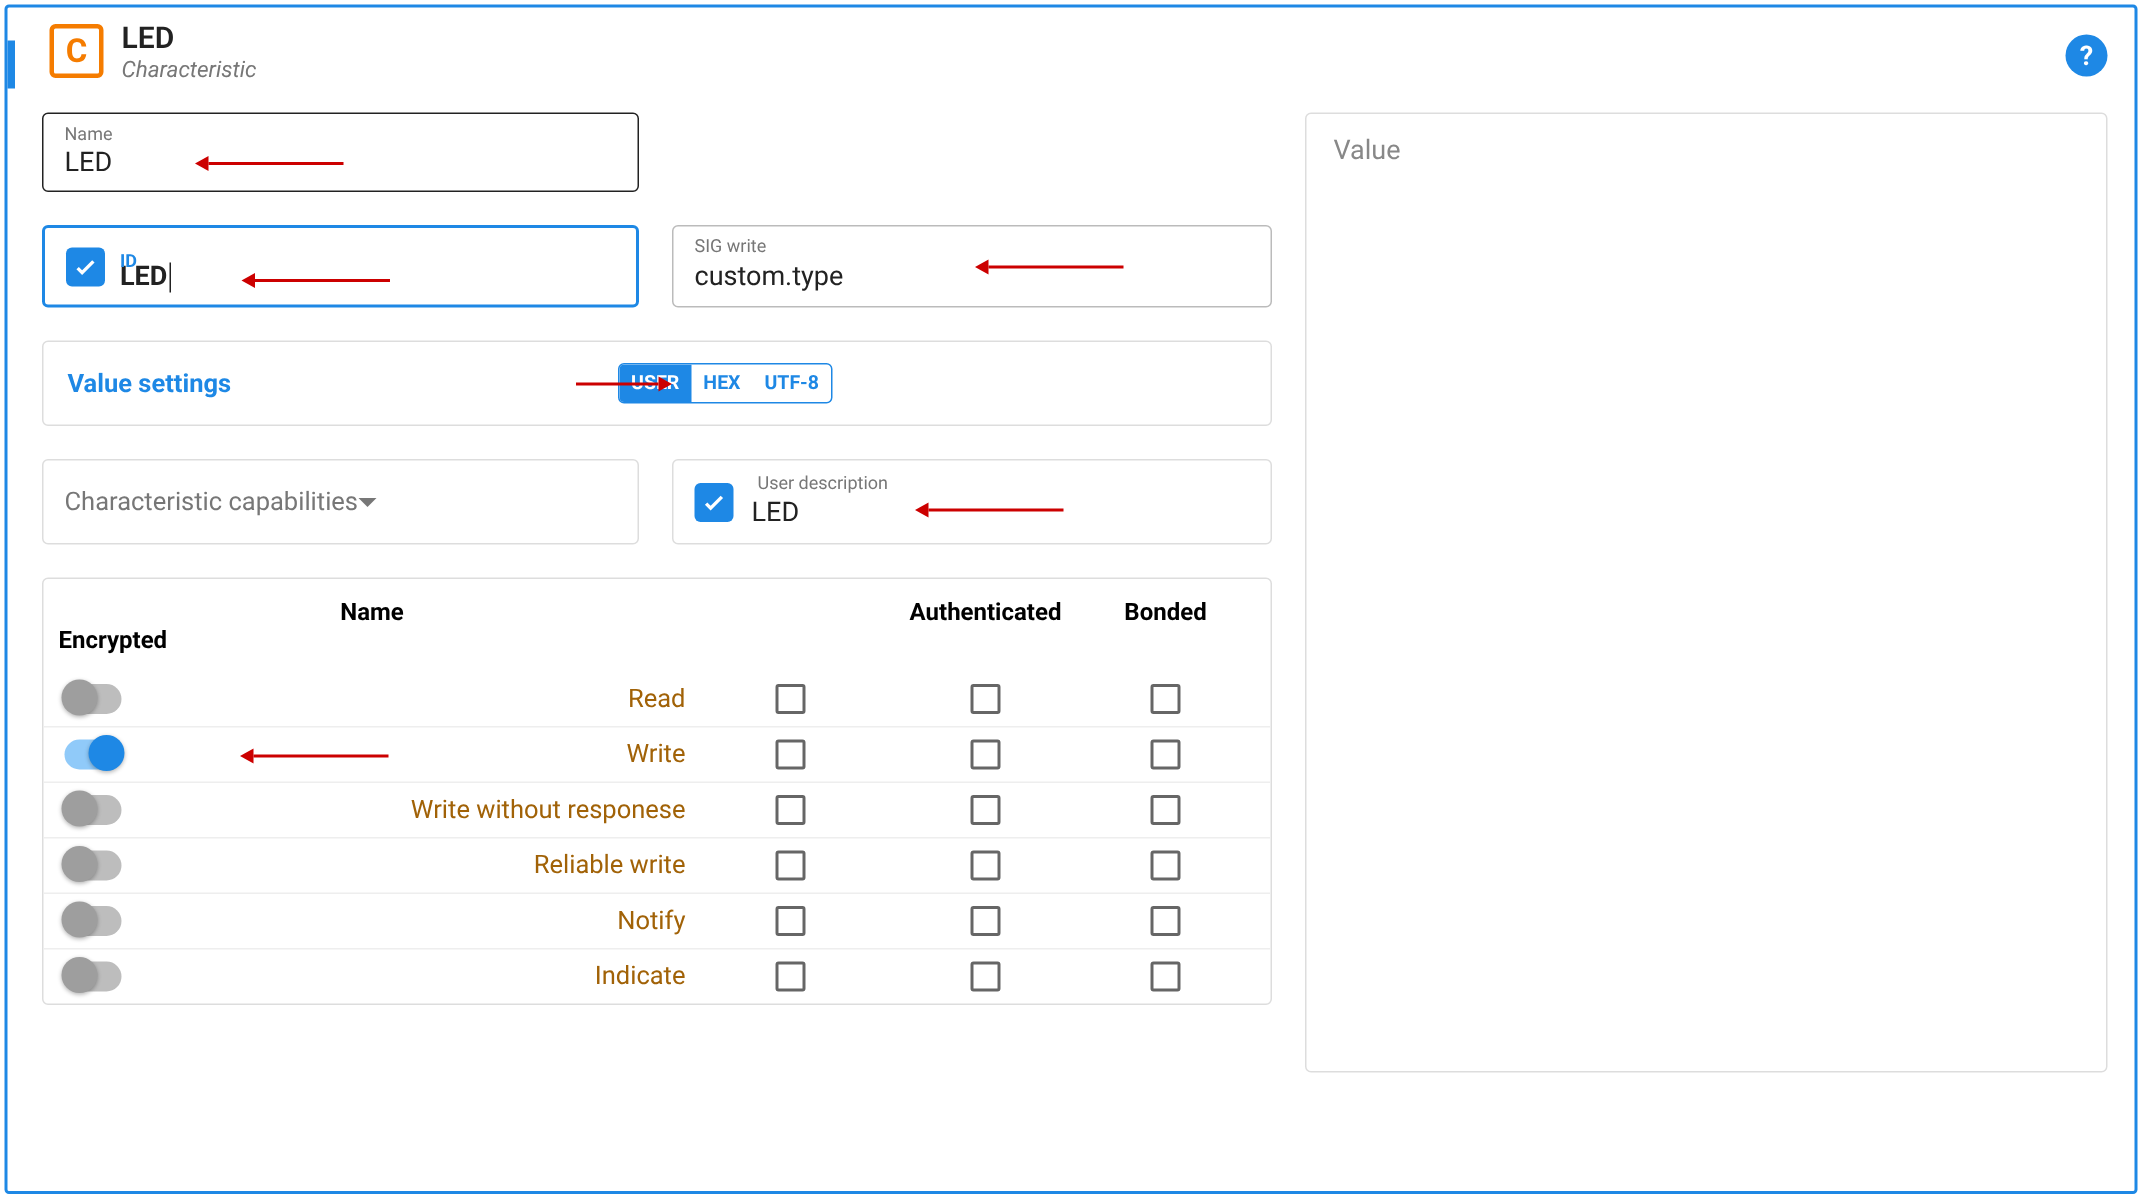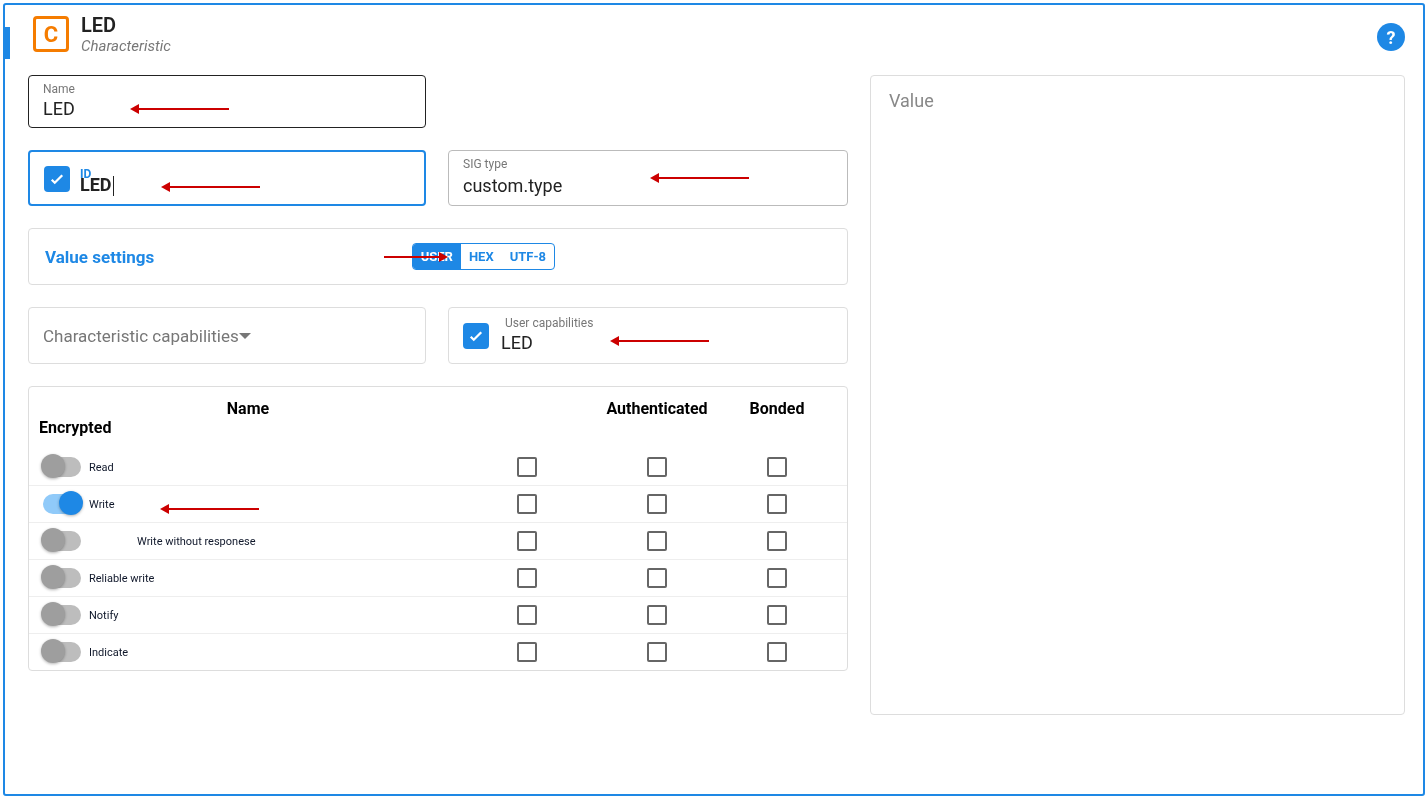--- a/index.html
+++ b/index.html
@@ -134,21 +134,21 @@
     align-items:center;
     padding: 8px 10px;
     border-top:1px solid #eee;
   }
   .cap-row:first-child { border-top:none; }
   .cap-header {
     font-weight:700; font-size:16px; text-align:center;
     padding: 12px 10px;
   }
   .cap-header .name-col { text-align:center; grid-column: 1 / span 2; }
-  .cap-row .name { font-size:11px; color:#0f172a; }
+  .cap-row .name { font-size:17px; color:#a16207;text-align:right; }
   .cap-row .cb-cell { display:flex; justify-content:center; }
   .empty-cb {
     width:20px; height:20px; border:2px solid #666; border-radius:2px;
     cursor:pointer;
   }
   .switch {
     width: 38px; height: 20px; border-radius: 10px;
     background:#bdbdbd; position:relative; cursor:pointer; margin-left:4px;
   }
   .switch .knob {
@@ -212,21 +212,21 @@
                 <path d="M5 13l4 4 10-10" stroke="#fff" stroke-width="3" fill="none"></path>
               </svg>
           </div>
           <div style="flex:1; position:relative;">
             <span class="label" style="left:0;">ID</span>
             <div class="value"><span>LED</span><span class="cursor-line"></span></div>
           </div>
           <div class="arrow" style="width:90px; top:34px; left:140px;"></div>
         </div>
         <div class="field" style="position:relative;">
-          <span class="label">SIG type</span>
+          <span class="label">SIG write</span>
           <input class="value" value="custom.type" style="">
           <div class="arrow" style="width:90px; top:26px; left:210px;"></div>
         </div>
       </div>
 
       <div class="value-settings">
         <span class="vs-title">Value settings</span>
         <div class="arrow right" style="width:55px; top:27px; left:355px;"></div>
         <div class="toggle-group">
           <div class="tg-btn active">USER</div>
@@ -239,21 +239,21 @@
         <div class="select-field">
           <span>Characteristic capabilities</span>
           <span class="caret"></span>
         </div>
         <div class="user-desc">
           <div class="checkbox">
             <svg viewBox="0 0 24 24">
                 <path d="M5 13l4 4 10-10" stroke="#fff" stroke-width="3" fill="none"></path>
               </svg>
           </div>
-          <span class="label">User capabilities</span>
+          <span class="label">User description</span>
           <span class="value">LED</span>
           <div class="arrow" style="width:90px; top:32px; left:170px;"></div>
         </div>
       </div>
 
       <div class="cap-table">
         <div class="cap-row cap-header">
           <div class="name-col">Name</div>
           <div></div>
           <div>Authenticated</div>

